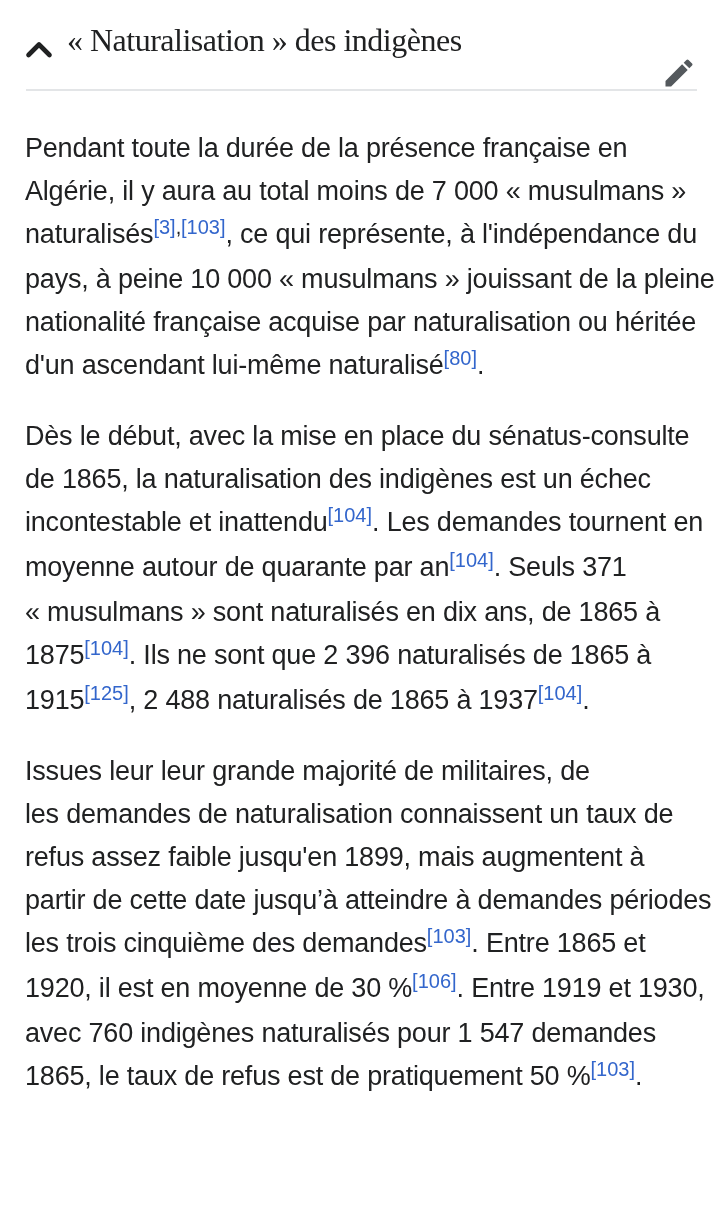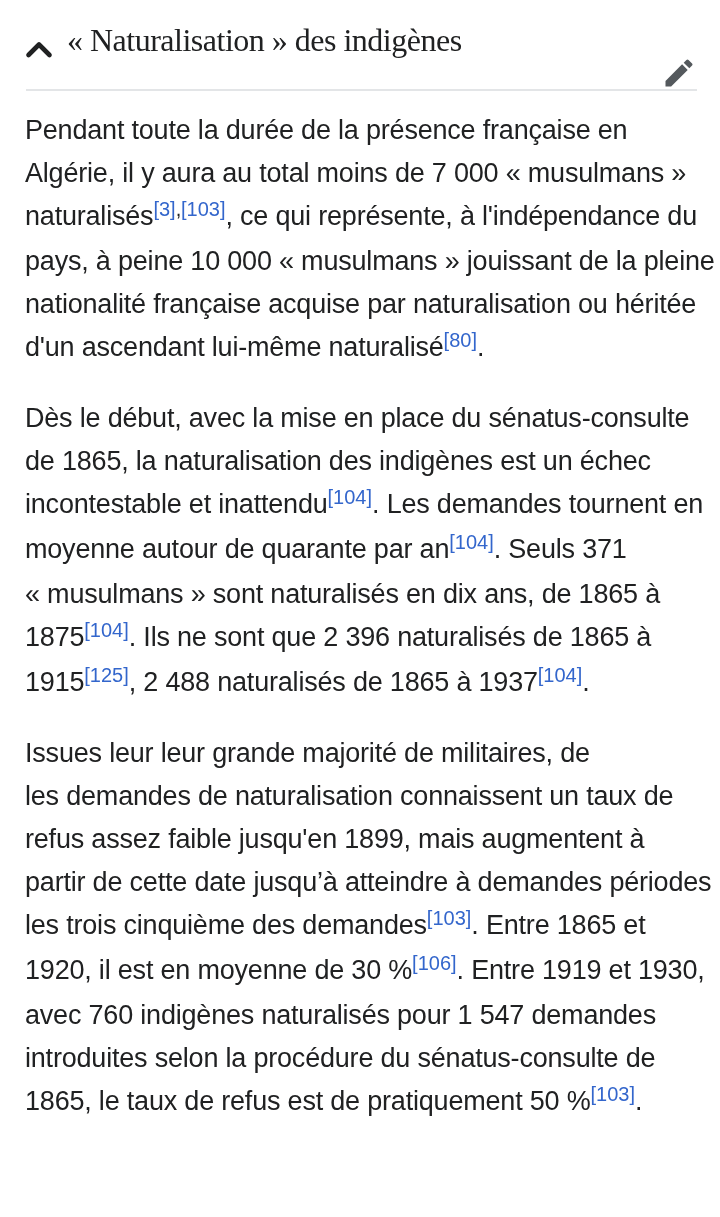--- a/index.html
+++ b/index.html
@@ -57,21 +57,21 @@
     height:0;
   }
   
   .section-body{
     padding:0 0 0 25px;
   }
   .para{
     margin:26px 0 0 0;
   }
   .para:first-child{
-    margin-top:18px;
+    margin-top:36px;
   }
   .line{
     font-size:27px;
     line-height:43px;
     letter-spacing:-0.2px;
     white-space:nowrap;
     color:var(--text);
   }
   a.ref{
     color:var(--link);
@@ -128,16 +128,15 @@
       <div class="line">1915<a class="ref" href="#">[125]</a>, 2 488 naturalisés de 1865 à 1937<a class="ref" href="#">[104]</a>.</div>
     </div>
     <div class="para">
       <div class="line">Issues leur leur grande majorité de militaires, de</div>
       <div class="line">les demandes de naturalisation connaissent un taux de</div>
       <div class="line">refus assez faible jusqu'en 1899, mais augmentent à</div>
       <div class="line">partir de cette date jusqu’à atteindre à demandes périodes</div>
       <div class="line">les trois cinquième des demandes<a class="ref" href="#">[103]</a>. Entre 1865 et</div>
       <div class="line">1920, il est en moyenne de 30 %<a class="ref" href="#">[106]</a>. Entre 1919 et 1930,</div>
       <div class="line">avec 760 indigènes naturalisés pour 1 547 demandes</div>
-      <div class="line">introduites selon la procédure du sénatus-consulte de</div>
       <div class="line">1865, le taux de refus est de pratiquement 50 %<a class="ref" href="#">[103]</a>.</div>
     </div>
   </div>
 
 </body></html>

